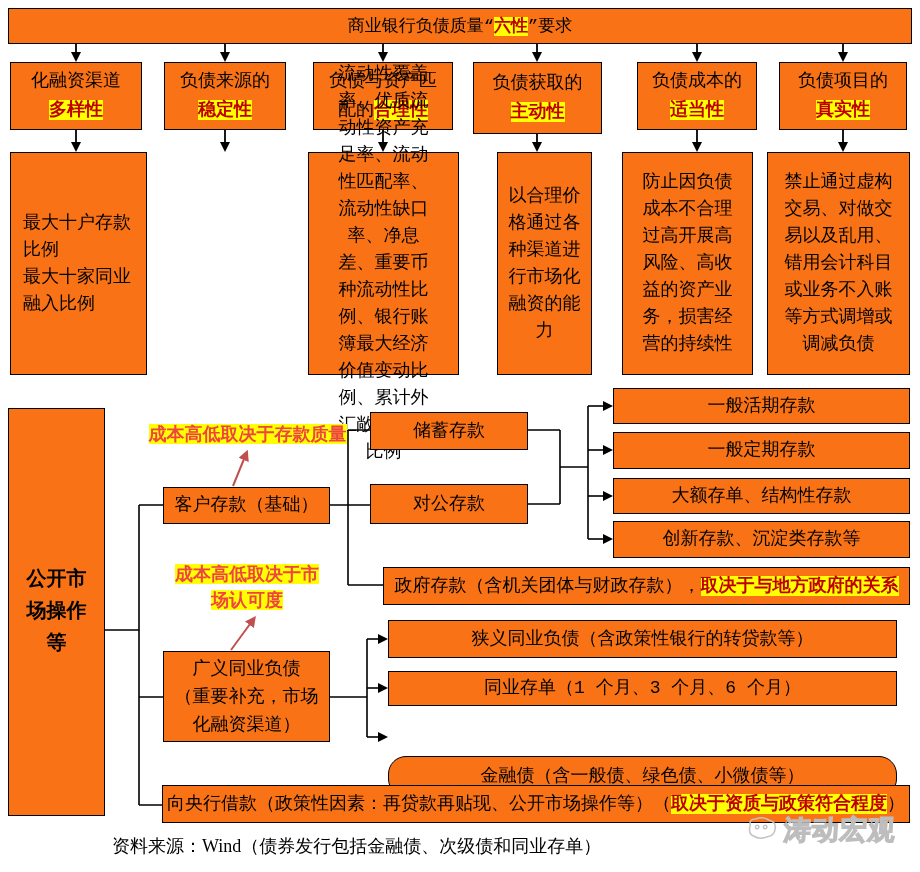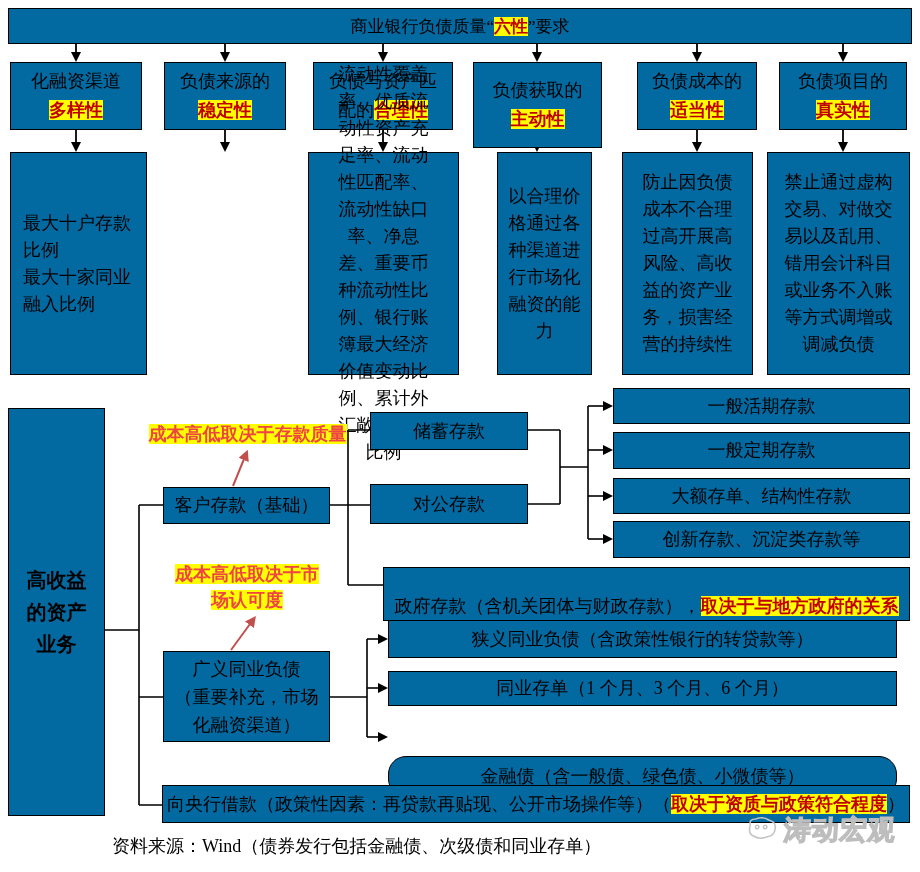--- a/index.html
+++ b/index.html
@@ -2,23 +2,23 @@
 <html><head>
 <meta charset="utf-8">
 <style>
   html,body{margin:0;padding:0;background:#ffffff;}
   #stage{
     position:relative;width:920px;height:872px;background:#ffffff;overflow:hidden;
     font-family:"Liberation Serif","DejaVu Serif",serif;color:#000;
   }
   #wires{position:absolute;left:0;top:0;z-index:0;}
   .box{
-    position:absolute;box-sizing:border-box;border:1.6px solid #000;background:#0369a1;
+    position:absolute;box-sizing:border-box;border:1.6px solid #000;background:#f97316;
     display:flex;align-items:center;justify-content:center;text-align:center;
-    font-size:18px;line-height:27px;z-index:1;
+    font-size:18px;line-height:27px;z-index:1;font-family:Liberation Mono, monospace;
   }
   .hl{background:#ffff00;color:#c00000;font-weight:bold;}
   .prewrap{white-space:pre-line;}
   .ann{
     position:absolute;z-index:2;text-align:center;font-size:18px;font-weight:bold;
     line-height:26px;color:#c00000;
   }
   .ann .hl{color:#ef4444;}
   .note{position:absolute;z-index:1;font-size:18px;}
   .watermark{
@@ -90,58 +90,58 @@
 
   <div class="box" style="left:10px;top:62px;width:132px;height:68px;line-height:29px;">
     <span><span>化融资渠道</span><br><span></span><span class="hl">多样性</span></span>
   </div>
   <div class="box" style="left:164px;top:62px;width:122px;height:68px;line-height:29px;">
     <span><span>负债来源的</span><br><span></span><span class="hl">稳定性</span></span>
   </div>
   <div class="box" style="left:313px;top:62px;width:140px;height:68px;line-height:29px;">
     <span><span>负债与资产匹</span><br><span>配的</span><span class="hl">合理性</span></span>
   </div>
-  <div class="box" style="left:473px;top:62px;width:129px;height:86px;line-height:29px;">
+  <div class="box" style="left:473px;top:62px;width:129px;height:72px;line-height:29px;">
     <span><span>负债获取的</span><br><span></span><span class="hl">主动性</span></span>
   </div>
   <div class="box" style="left:637px;top:62px;width:120px;height:68px;line-height:29px;">
     <span><span>负债成本的</span><br><span></span><span class="hl">适当性</span></span>
   </div>
   <div class="box" style="left:779px;top:62px;width:128px;height:68px;line-height:29px;">
     <span><span>负债项目的</span><br><span></span><span class="hl">真实性</span></span>
   </div>
 
   <div class="box prewrap" style="left:10px;top:152px;width:137px;height:223px;justify-content:flex-start;text-align:left;padding:0 0 0 12px;">最大十户存款比例
 最大十家同业融入比例</div>
   <div class="box" style="left:300px;top:152px;width:151px;height:223px;padding:0 24px;margin-left:8px;">流动性覆盖率、优质流动性资产充足率、流动性匹配率、流动性缺口率、净息差、重要币种流动性比例、银行账簿最大经济价值变动比例、累计外汇敞口头寸比例</div>
   <div class="box" style="left:497px;top:152px;width:95px;height:223px;padding:0 8px;">以合理价格通过各种渠道进行市场化融资的能力</div>
   <div class="box" style="left:622px;top:152px;width:131px;height:223px;padding:0 12px;">防止因负债成本不合理过高开展高风险、高收益的资产业务，损害经营的持续性</div>
   <div class="box" style="left:767px;top:152px;width:143px;height:223px;padding:0 8px;">禁止通过虚构交易、对做交易以及乱用、错用会计科目或业务不入账等方式调增或调减负债</div>
 
-  <div class="box" style="left:8px;top:408px;width:97px;height:408px;font-weight:bold;font-size:20px;line-height:32px;padding:0 14px;">高收益的资产业务</div>
+  <div class="box" style="left:8px;top:408px;width:97px;height:408px;font-weight:bold;font-size:20px;line-height:32px;padding:0 14px;">公开市场操作等</div>
 
   <div class="ann" style="left:130px;top:421px;width:235px;">
     <span class="hl">成本高低取决于存款质量</span>
   </div>
 
   <div class="box" style="left:163px;top:487px;width:167px;height:37px;">客户存款（基础）</div>
 
   <div class="ann" style="left:168px;top:561px;width:158px;">
     <span class="hl">成本高低取决于市场认可度</span>
   </div>
 
   <div class="box" style="left:370px;top:412px;width:158px;height:38px;">储蓄存款</div>
   <div class="box" style="left:370px;top:484px;width:158px;height:40px;">对公存款</div>
 
   <div class="box" style="left:613px;top:388px;width:297px;height:36px;">一般活期存款</div>
   <div class="box" style="left:613px;top:432px;width:297px;height:37px;">一般定期存款</div>
   <div class="box" style="left:613px;top:478px;width:297px;height:36px;">大额存单、结构性存款</div>
   <div class="box" style="left:613px;top:521px;width:297px;height:37px;">创新存款、沉淀类存款等</div>
 
-  <div class="box" style="left:383px;top:567px;width:527px;height:54px;align-items:flex-end;">
+  <div class="box" style="left:383px;top:567px;width:527px;height:38px;">
     <span><span>政府存款（含机关团体与财政存款），</span><span class="hl">取决于与地方政府的关系</span></span>
   </div>
 
   <div class="box prewrap" style="left:163px;top:651px;width:167px;height:91px;line-height:28px;">广义同业负债
 （重要补充，市场
 化融资渠道）</div>
 
   <div class="box" style="left:388px;top:620px;width:509px;height:38px;">狭义同业负债（含政策性银行的转贷款等）</div>
   <div class="box" style="left:388px;top:671px;width:509px;height:35px;">同业存单（1 个月、3 个月、6 个月）</div>
   <div class="box" style="left:388px;top:756px;width:509px;height:41px;border-radius:18px;">金融债（含一般债、绿色债、小微债等）</div>

